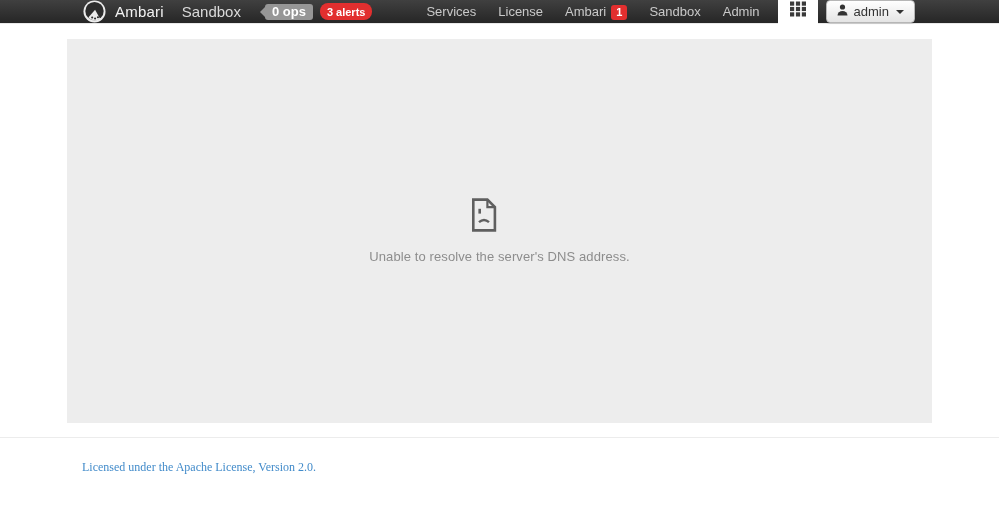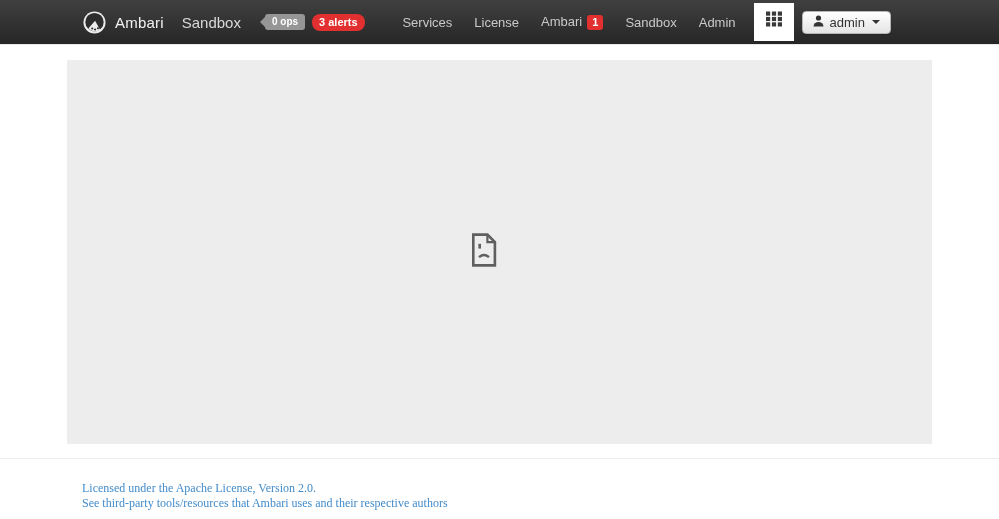--- a/index.html
+++ b/index.html
@@ -6,41 +6,41 @@
   html, body { width: 999px; height: 519px; }
   body {
     font-family: "Liberation Sans", "DejaVu Sans", sans-serif;
     background: #ffffff;
     overflow: hidden;
     position: relative;
   }
 
   
   .navbar {
-    height: 45px;
+    height: 24px;
     background: linear-gradient(to bottom, #404040, #262626);
     border-bottom: 1px solid #e9e9e9;
     display: flex;
     align-items: center;
-    padding: 0 108px 0 83px;
+    padding: 0 84px 0 83px;
     position: relative;
   }
   .nav-left { display: flex; align-items: center; }
   .logo-wrap { width: 23px; height: 23px; margin-right: 9px; flex: 0 0 auto; }
   .brand {
     color: #f2f2f2; font-size: 15px; text-decoration: none;
     margin-right: 18px; letter-spacing: .2px;
   }
   .cluster-name { color: #d9d9d9; font-size: 15px; margin-right: 18px; }
 
   .ops-badge {
     position: relative;
     background: #969696;
     color: #fff;
-    font-size: 10px;
+    font-size: 13px;
     font-weight: bold;
     padding: 2px 7px;
     border-radius: 3px;
     margin-left: 6px;
     margin-right: 7px;
     cursor: pointer;
     line-height: 12px;
   }
   .ops-badge::before {
     content: "";
@@ -220,24 +220,24 @@
     <div class="content-frame">
       <div class="error-center">
         <span class="broken-page-icon">
           <svg width="26" height="34" viewBox="0 0 26 34">
             <path d="M2.3,1.6 H16.4 L23.9,9.1 V32.4 H2.3 Z" fill="#ededed" stroke="#5f5f5f" stroke-width="2.6"></path>
             <path d="M16.4,1.6 V9.1 H23.9" fill="none" stroke="#5f5f5f" stroke-width="2.2"></path>
             <line x1="8.7" y1="10.8" x2="8.7" y2="15.6" stroke="#5f5f5f" stroke-width="2.6"></line>
             <path d="M8,24.2 Q13,19.6 18,24.2" fill="none" stroke="#5f5f5f" stroke-width="2.4"></path>
           </svg>
         </span>
+        <div class="error-text">Unable to resolve the server's DNS address.</div>
       </div>
     </div>
   </main>
 
   <hr class="divider">
 
   <footer class="footer">
     <a href="#">Licensed under the Apache License, Version 2.0.</a>
-    <a href="#">See third-party tools/resources that Ambari uses and their respective authors</a>
   </footer>
 
 </div>
 
 </body></html>

